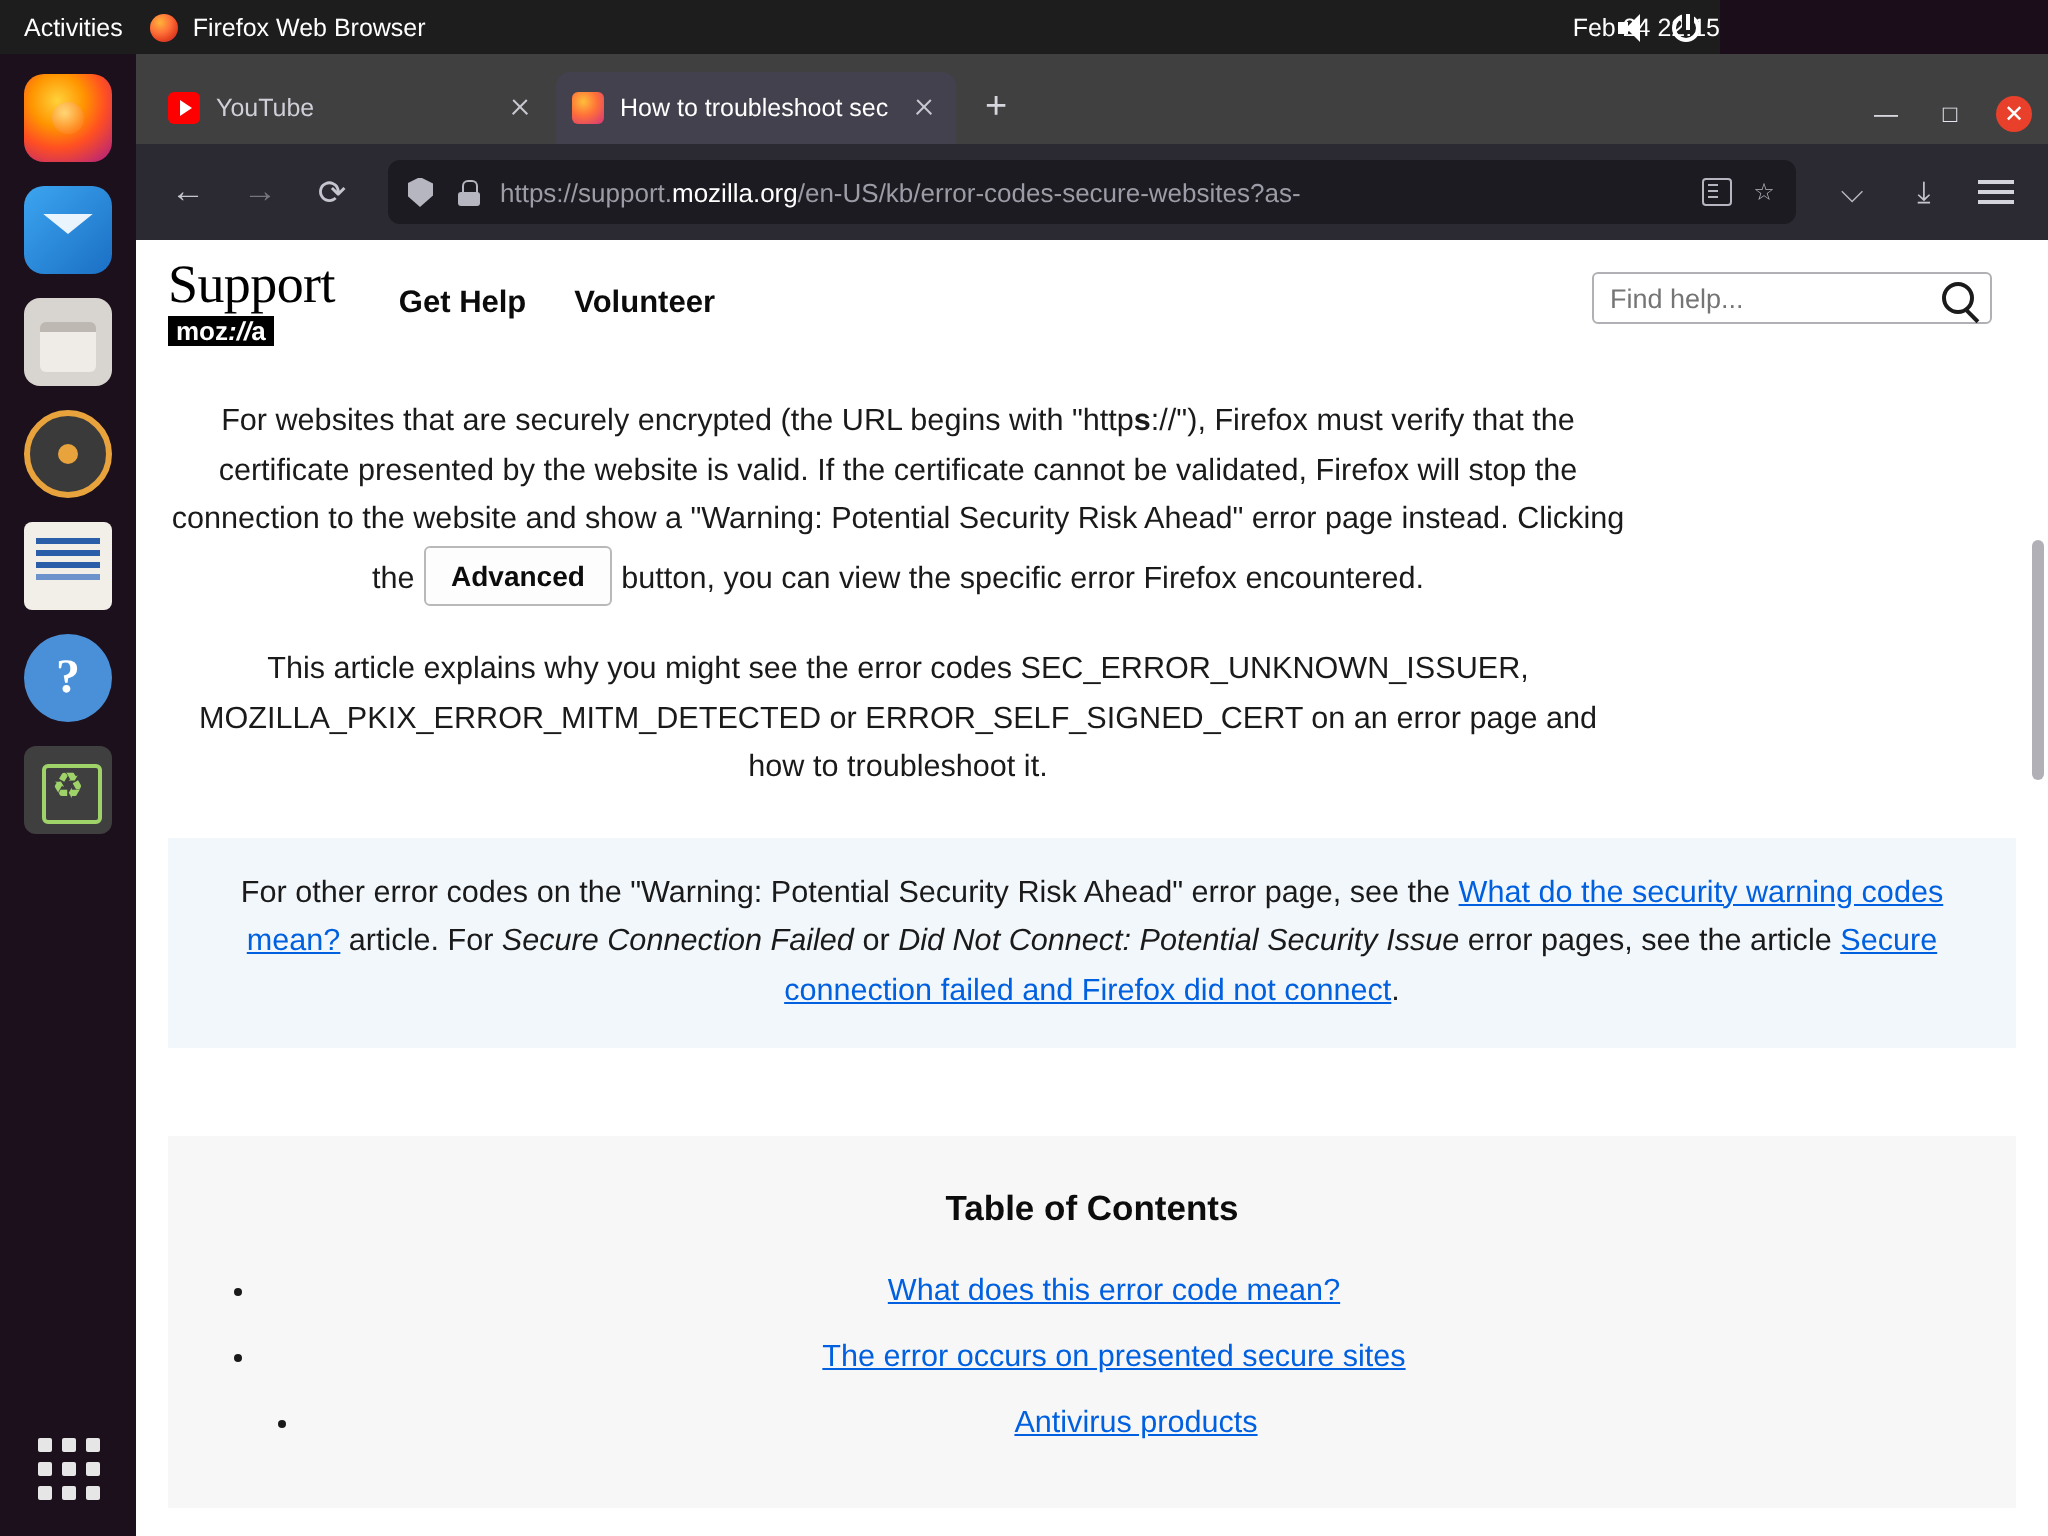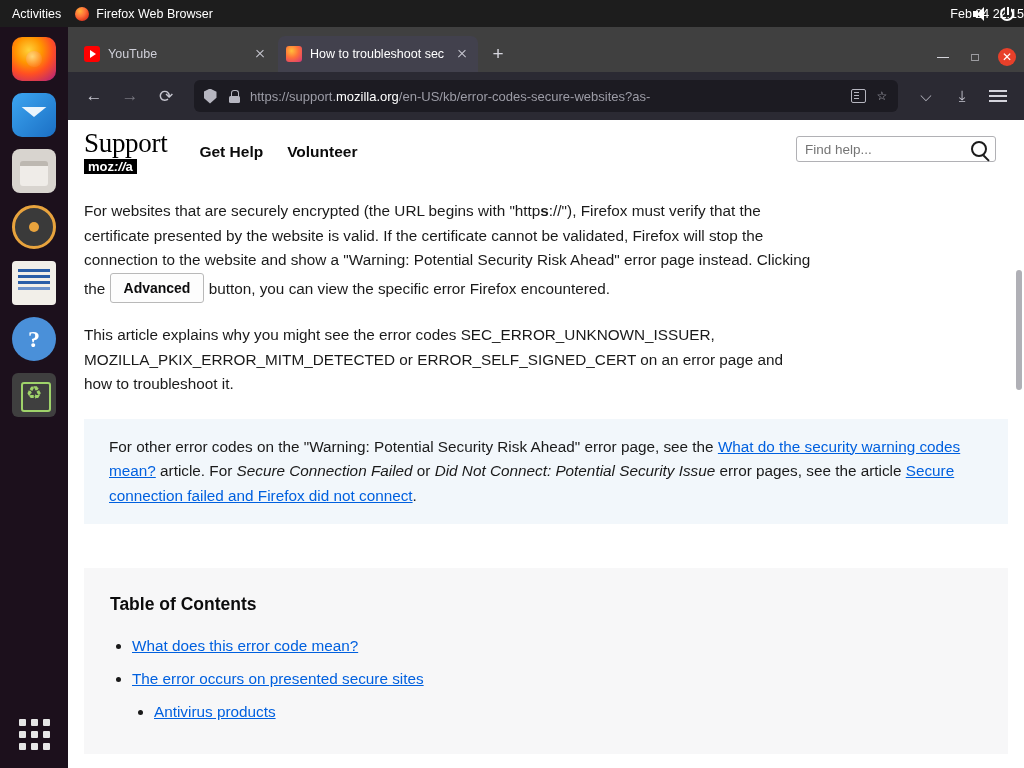--- a/index.html
+++ b/index.html
@@ -3,21 +3,21 @@
 <meta charset="utf-8">
 <style>
   * { box-sizing: border-box; margin: 0; padding: 0; }
   html, body {
     width: 1024px; height: 768px; overflow: hidden;
     font-family: "Liberation Sans", sans-serif;
     background: #1b0d1a;
   }
   
   #topbar {
-    position: absolute; top: 0; left: 0; width: 1024px; height: 27px;
+    position: absolute; top: 0; left: 0; width: 860px; height: 27px;
     background: #1d1d1d; color: #ffffff; font-size: 12.5px;
     display: flex; align-items: center;
   }
   #activities { padding: 0 14px 0 12px; font-size: 12.5px; color: #ffffff; }
   #topbar-app { display: flex; align-items: center; gap: 7px; }
   #topbar-app .ffox-mini { width: 14px; height: 14px; border-radius: 50%;
     background: radial-gradient(circle at 35% 30%, #ffb33a 0%, #ff7139 40%, #e4401f 70%, #a02b6e 100%); }
   #clock { position: absolute; left: 0; right: 0; text-align: right; font-size: 12.5px; pointer-events: none; }
   #tray { position: absolute; right: 10px; display: flex; align-items: center; gap: 12px; }
   .tray-ico { width: 16px; height: 16px; display: inline-block; position: relative; }
@@ -121,21 +121,21 @@
   #logo .mozilla i { font-style: italic; color: #fff; }
   #sumo-nav { display: flex; gap: 24px; margin-left: 32px; font-size: 15.5px; font-weight: bold; color: #0b0b0b; }
   #findhelp { position: absolute; right: 28px; top: 16px; width: 200px; height: 26px; border: 1.5px solid #b1b1b5;
     border-radius: 3px; display: flex; align-items: center; padding: 0 8px; }
   #findhelp input { border: none; outline: none; font-size: 13.5px; color: #5d5d63; width: 160px;
     font-family: "Liberation Sans", sans-serif; background: transparent; }
   #search-glass { width: 16px; height: 16px; border: 2px solid #1b1b1b; border-radius: 50%; position: relative; margin-left: auto; }
   #search-glass:after { content: ""; position: absolute; right: -5px; bottom: -4px; width: 8px; height: 2.4px;
     background: #1b1b1b; transform: rotate(45deg); }
 
-  #article { padding: 14px 16px 0 16px; width: 956px; position: relative; }
+  #article { padding: 14px 16px 0 16px; width: 956px; position: relative; text-align: center; }
   #article p { font-size: 15.3px; line-height: 24.5px; color: #1a1a1a; margin-bottom: 20px; max-width: 730px; }
   .advanced-btn { display: inline-block; border: 1px solid #b9b9b9; border-radius: 3px; background: #fdfdfd;
     padding: 2px 13px; font-size: 14px; font-weight: bold; color: #0c0c0d; vertical-align: 1px; }
   #callout { background: #f2f7fb; padding: 16px 25px; width: 924px; margin-left: 0; margin-top: 22px; }
   #callout p { font-size: 15.3px; line-height: 24.5px; color: #1a1a1a; max-width: 880px; margin: 0; }
   a.lnk { color: #0060df; text-decoration: underline; }
   #toc { background: #f7f7f8; margin-top: 44px; width: 924px; padding: 26px 26px 26px 26px; }
   #toc h2 { font-size: 17.5px; color: #0c0c0d; margin-bottom: 14px; }
   #toc ul { list-style: disc; margin-left: 22px; }
   #toc li { font-size: 15.3px; line-height: 33px; color: #1a1a1a; }

